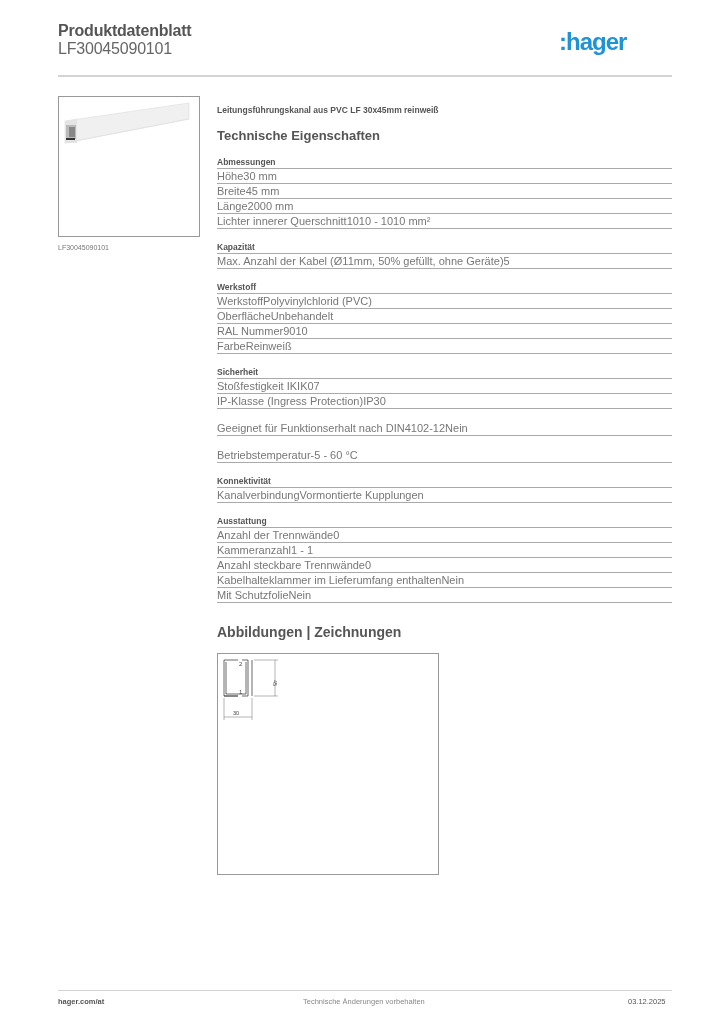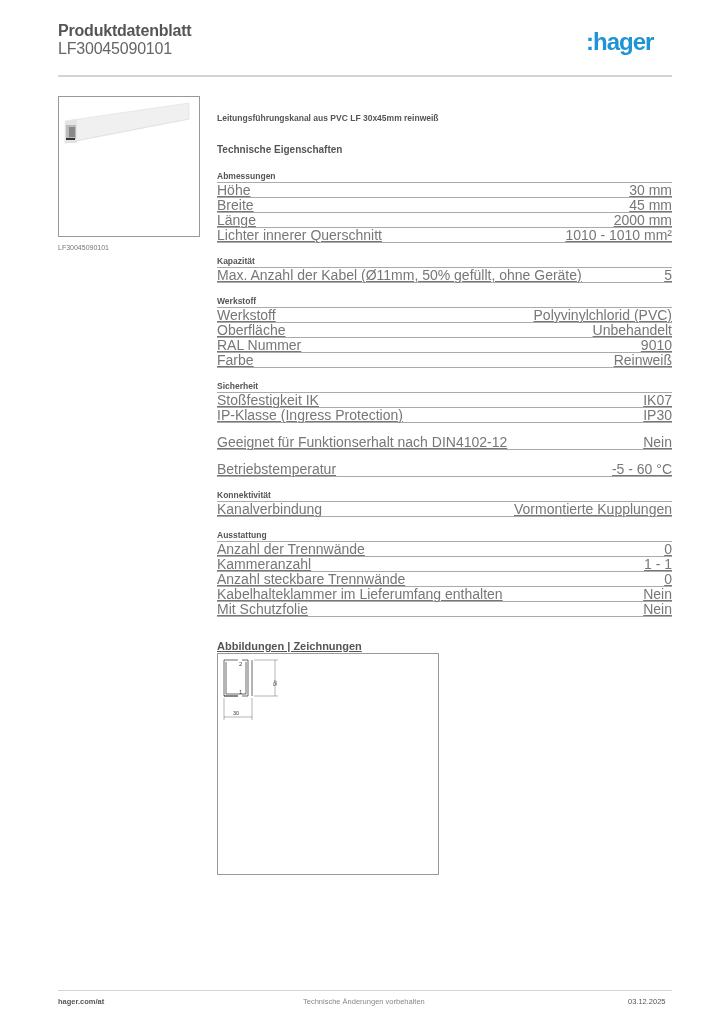--- a/index.html
+++ b/index.html
@@ -1,30 +1,30 @@
 <!DOCTYPE html>
 <html><head>
 <meta charset="utf-8">
 <style>
   html,body{margin:0;padding:0;background:#fff;}
   body{width:724px;height:1024px;position:relative;overflow:hidden;font-family:"Liberation Sans",sans-serif;color:#555;}
   .title{position:absolute;left:58px;top:22px;font-size:16px;font-weight:bold;color:#555;letter-spacing:-0.2px;}
   .code{position:absolute;left:58px;top:40px;font-size:16px;color:#666;letter-spacing:-0.2px;}
-  .logo{position:absolute;left:586px;top:28px;font-size:24px;font-weight:bold;color:#1e93d6;letter-spacing:-1px;}
+  .logo{position:absolute;left:559px;top:28px;font-size:24px;font-weight:bold;color:#1e93d6;letter-spacing:-1px;}
   .hsep{position:absolute;left:58px;width:614px;height:2px;background:#d4d4d4;}
   .imgbox{position:absolute;left:58px;top:96px;width:142px;height:141px;border:1px solid #999;box-sizing:border-box;}
   .imgcap{position:absolute;left:58px;top:244px;font-size:7px;color:#777;}
-  .right{position:absolute;left:217px;top:112px;width:455px;}
+  .right{position:absolute;left:217px;top:104px;width:455px;}
   .ptitle{font-size:8.5px;font-weight:bold;color:#555;height:12px;line-height:12px;}
-  .tech{font-size:10px;font-weight:bold;color:#555;margin-top:20px;height:12px;line-height:12px;}
+  .tech{font-size:13px;font-weight:bold;color:#555;margin-top:14px;height:12px;line-height:12px;}
   .sect{margin-top:12px;}
   .sect:first-of-type{margin-top:0;}
   .sh{font-size:8.5px;font-weight:bold;color:#555;height:12px;line-height:12px;border-bottom:1px solid #aaa;}
-  .row{display:flex;justify-content:space-between;font-size:14px;color:#777;height:14px;line-height:14px;border-bottom:1px solid #aaa;text-decoration:underline;}
-  .abb{font-size:11px;font-weight:bold;color:#555;margin-top:23px;height:12px;line-height:12px;text-decoration:underline;}
+  .row{display:flex;justify-content:flex-start;font-size:11px;color:#777;height:14px;line-height:14px;border-bottom:1px solid #aaa;}
+  .abb{font-size:14px;font-weight:bold;color:#555;margin-top:23px;height:12px;line-height:12px;}
   .drawbox{position:absolute;left:217px;top:653px;width:222px;height:222px;border:1px solid #999;box-sizing:border-box;}
   .footer{position:absolute;top:997px;font-size:7.5px;}
   .fl{left:58px;font-weight:bold;color:#555;}
   .fc{left:303px;color:#888;}
   .fr{left:628px;font-weight:normal;color:#555;}
 </style>
 </head>
 <body>
 
 <div class="title">Produktdatenblatt</div>

